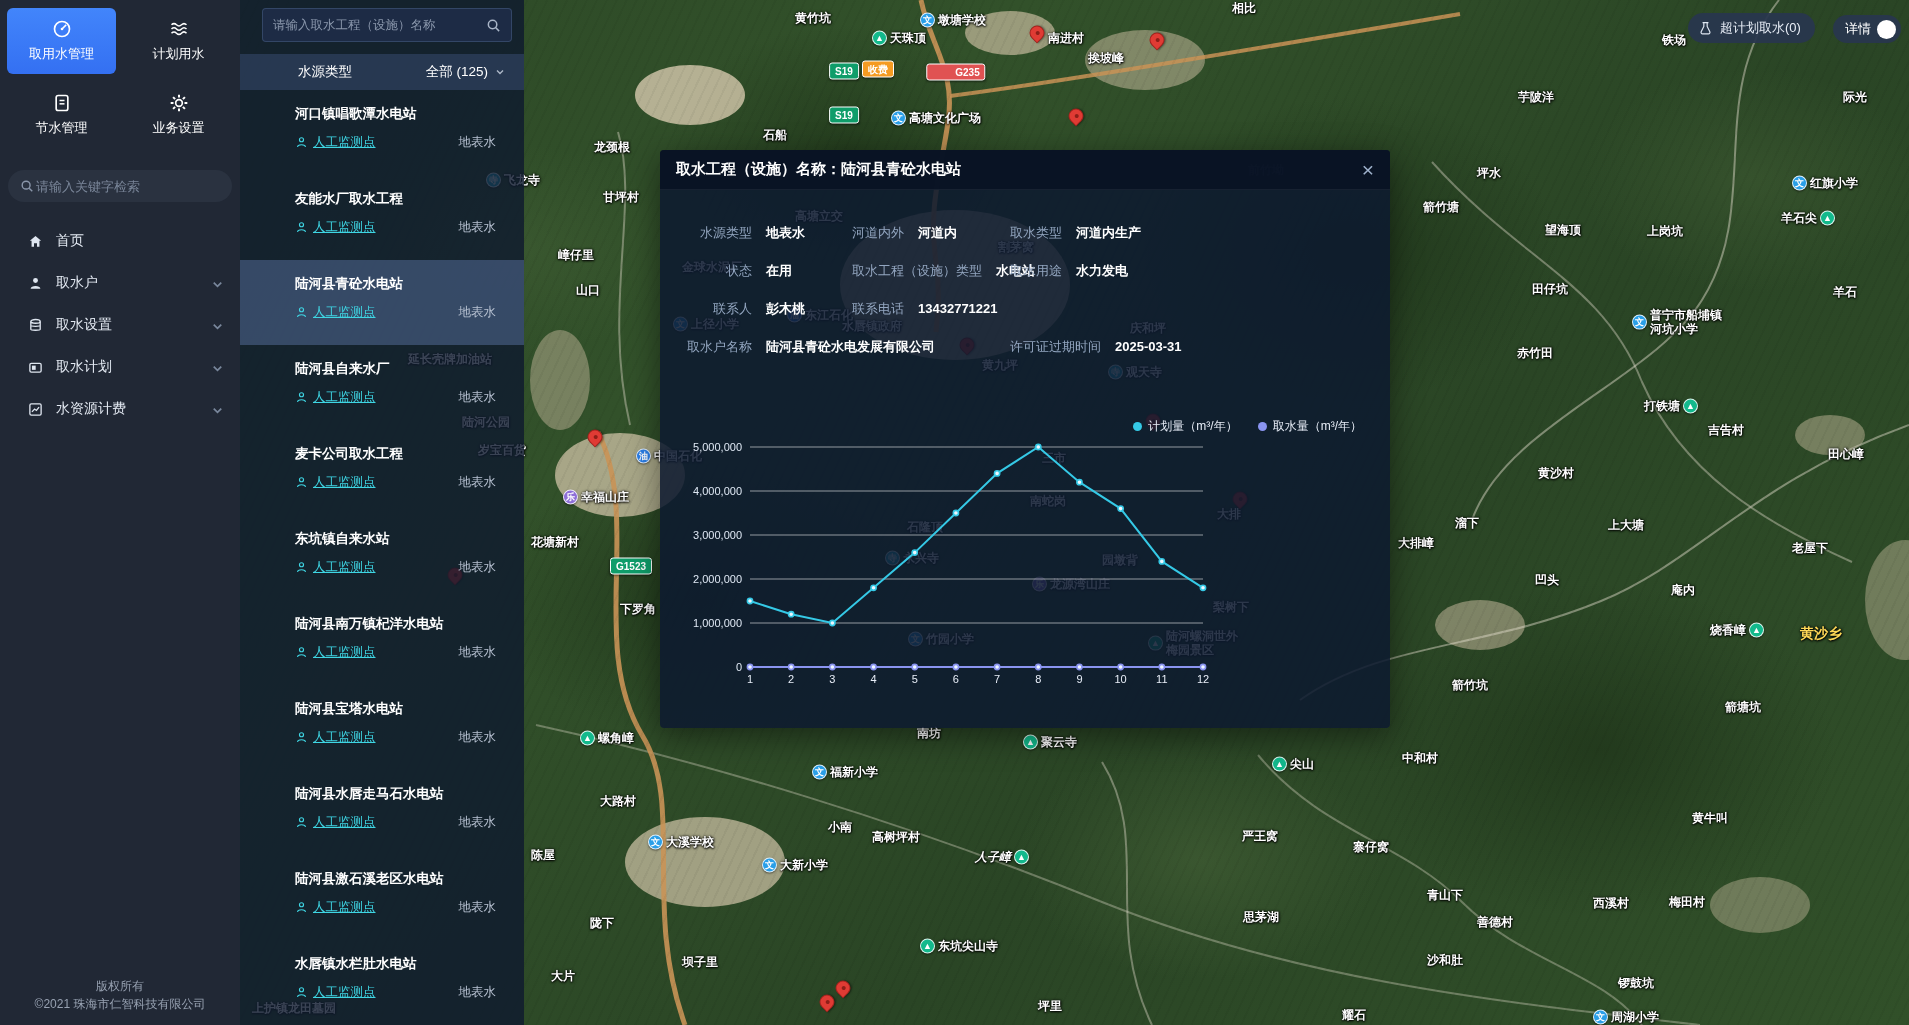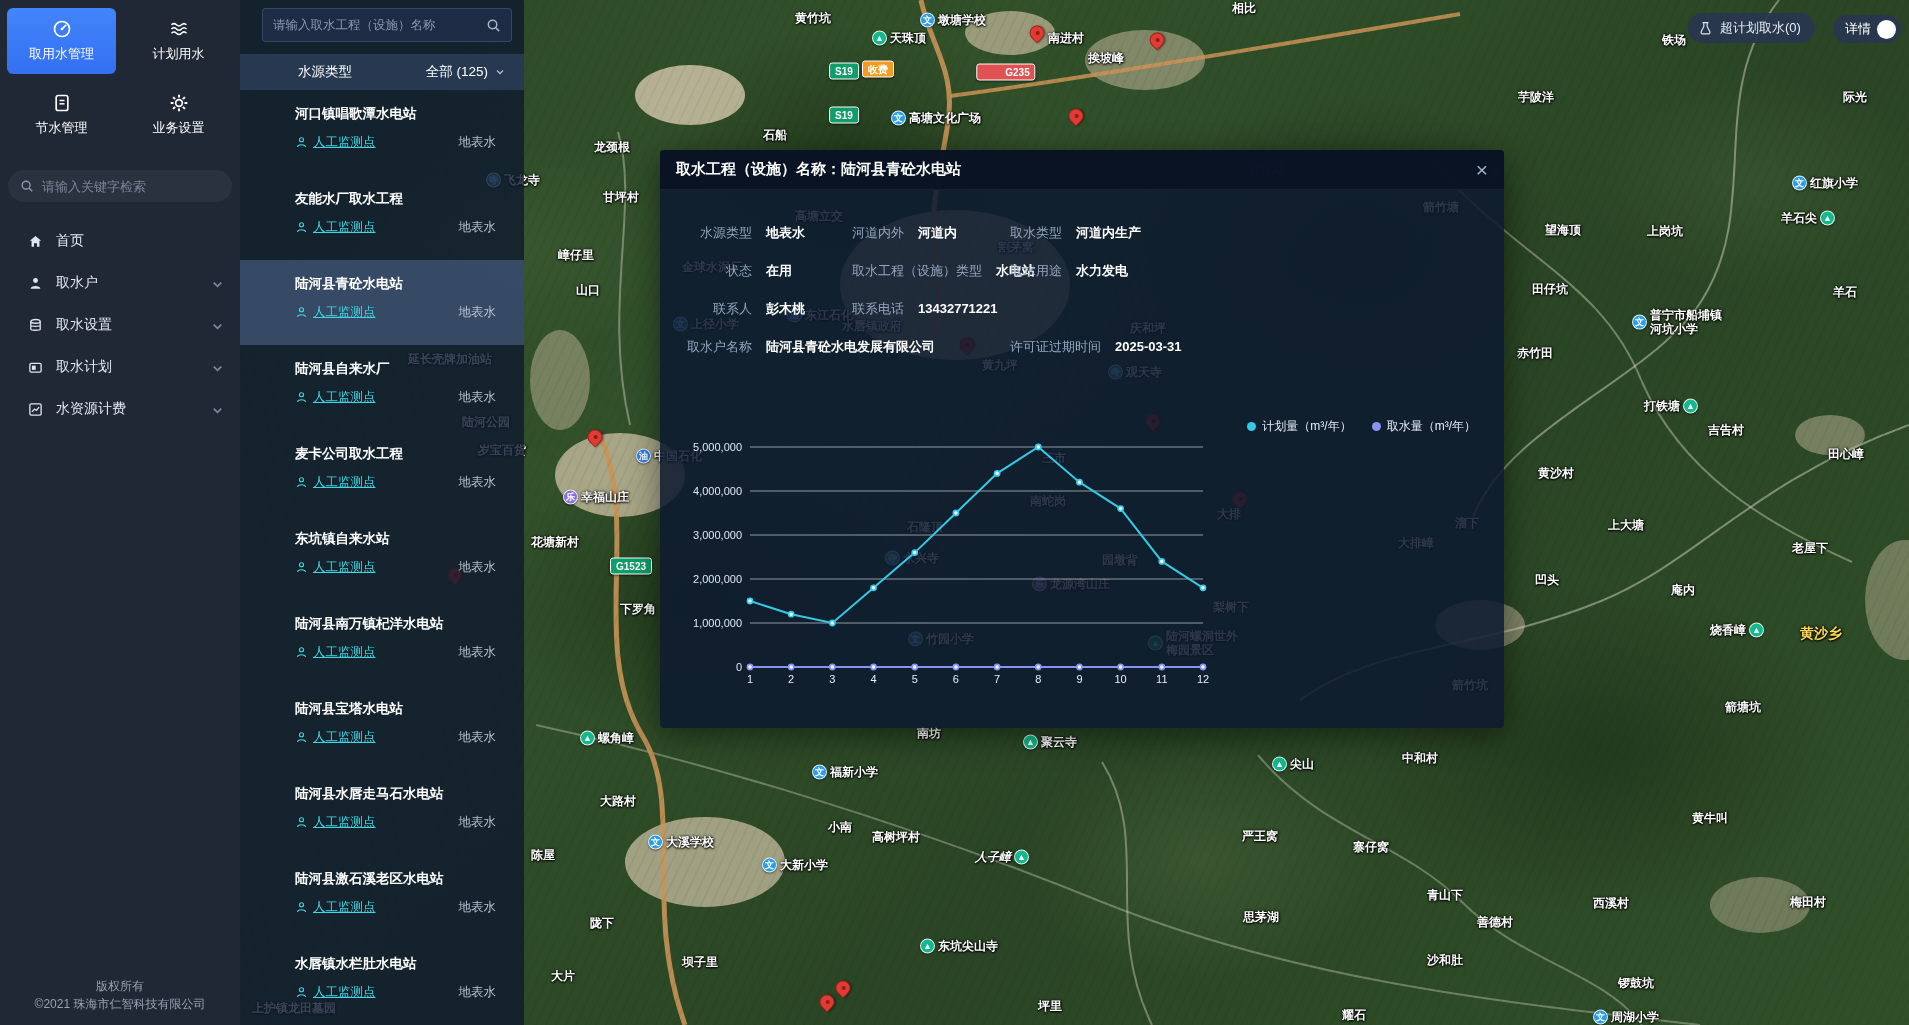--- a/index.html
+++ b/index.html
@@ -44,21 +44,21 @@
   .badge.red { background:#e05252; }
 
   
   #sidebar { position:absolute; left:0; top:0; width:240px; height:1025px; background:#212835; z-index:12; }
   #modules { display:grid; grid-template-columns:1fr 1fr; gap:8px; padding:8px 7px; }
   .module { height:66px; display:flex; flex-direction:column; align-items:center; justify-content:center;
     gap:6px; color:#fff; font-size:13px; border-radius:6px; cursor:pointer; }
   .module.active { background:linear-gradient(180deg,#4285fb,#3470f2); }
   .module svg { width:20px; height:20px; }
   #side-search { margin:14px 8px 0; height:32px; background:#2a3240; border-radius:16px;
-    display:flex; align-items:center; padding:0 12px; gap:8px; }
+    display:flex; align-items:center; padding:0 12px; gap:2px; }
   #side-search input { flex:1; background:transparent; border:none; outline:none; color:#dfe6f0; font-size:13px; }
   #side-search input::placeholder { color:#7a8699; }
   #menu { margin-top:18px; }
   .mitem { height:42px; display:flex; align-items:center; padding:0 18px 0 28px; gap:13px; color:#e4eaf3;
     font-size:14px; cursor:pointer; position:relative; }
   .mitem.active { background:#2b65f0; color:#fff; }
   .mitem svg { width:15px; height:15px; flex:0 0 15px; }
   .mitem .chev { margin-left:auto; width:12px; height:12px; flex:0 0 12px; opacity:.7; }
   #copyright { position:absolute; bottom:12px; left:0; width:100%; text-align:center; color:#97a1b1;
     font-size:12px; line-height:1.45; }
@@ -86,21 +86,21 @@
   #pill-overplan { position:absolute; left:1688px; top:13px; height:30px; z-index:25; background:rgba(40,54,78,.94);
     border-radius:15px; display:flex; align-items:center; padding:0 14px 0 10px; gap:7px; color:#e8eef7;
     font-size:13px; cursor:pointer; }
   #pill-overplan svg { width:15px; height:15px; }
   #pill-detail { position:absolute; left:1833px; top:15px; height:28px; z-index:25; background:rgba(40,54,78,.94);
     border-radius:14px; display:flex; align-items:center; padding:0 5px 0 12px; gap:6px; color:#fff;
     font-size:13px; cursor:pointer; }
   #pill-detail .knob { width:19px; height:19px; border-radius:50%; background:#fff; }
 
   
-  #modal { position:absolute; left:660px; top:150px; width:844px; height:578px; z-index:20;
+  #modal { position:absolute; left:660px; top:150px; width:730px; height:578px; z-index:20;
     background:rgba(13,25,47,.87); border-radius:4px; box-shadow:0 8px 32px rgba(0,0,0,.45); }
   #modal-header { height:40px; background:rgba(9,18,36,.92); border-radius:4px 4px 0 0; display:flex;
     align-items:center; padding:0 16px; color:#fff; font-size:15px; font-weight:bold;
     border-bottom:1px solid rgba(255,255,255,.06); }
   #modal-close { margin-left:auto; color:#9fb2cc; font-size:21px; cursor:pointer; line-height:1; font-weight:normal; }
   #fields { padding:24px 0 0 20px; }
   .f-row { display:flex; height:38px; align-items:center; }
   .cell { display:flex; align-items:baseline; }
   .cell.c0 { width:172px; }
   .cell.c1 { width:158px; }
@@ -227,31 +227,31 @@
       <div class="maplabel" style="left: 531px; top: 855px;"><span>陈屋</span></div>
       <div class="maplabel" style="left: 1242px; top: 836px;"><span>严王窝</span></div>
       <div class="maplabel" style="left: 1353px; top: 847px;"><span>寨仔窝</span></div>
       <div class="maplabel" style="left: 1692px; top: 818px;"><span>黄牛叫</span></div>
       <div class="maplabel" style="left: 590px; top: 923px;"><span>陇下</span></div>
       <div class="maplabel" style="left: 682px; top: 962px;"><span>坝子里</span></div>
       <div class="maplabel" style="left: 551px; top: 976px;"><span>大片</span></div>
       <div class="maplabel" style="left: 920px; top: 946px;"><span class="poi" style="background:#13b98c">▲</span><span>东坑尖山寺</span></div>
       <div class="maplabel" style="left: 1427px; top: 895px;"><span>青山下</span></div>
       <div class="maplabel" style="left: 1593px; top: 903px;"><span>西溪村</span></div>
-      <div class="maplabel" style="left: 1790px; top: 902px;"><span>梅田村</span></div>
+      <div class="maplabel" style="left: 1669px; top: 902px;"><span>梅田村</span></div>
       <div class="maplabel" style="left: 1477px; top: 922px;"><span>善德村</span></div>
       <div class="maplabel" style="left: 1243px; top: 917px;"><span>思茅湖</span></div>
       <div class="maplabel" style="left: 1427px; top: 960px;"><span>沙和肚</span></div>
       <div class="maplabel" style="left: 1618px; top: 983px;"><span>锣鼓坑</span></div>
       <div class="maplabel" style="left: 1342px; top: 1015px;"><span>耀石</span></div>
       <div class="maplabel" style="left: 1593px; top: 1017px;"><span class="poi" style="background:#2a9fe8">文</span><span>周湖小学</span></div>
       <div class="maplabel" style="left: 1038px; top: 1006px;"><span>坪里</span></div>
       <span class="badge green" style="left: 844px; top: 71px;">S19</span>
       <span class="badge orange" style="left: 878px; top: 69px;">收费</span>
-      <span class="badge red" style="left: 1006px; top: 72px; padding-left: 28px;">G235</span>
+      <span class="badge red" style="left: 956px; top: 72px; padding-left: 28px;">G235</span>
       <span class="badge green" style="left: 844px; top: 115px;">S19</span>
       <span class="badge green" style="left: 631px; top: 566px;">G1523</span>
       <div class="pin" style="left: 1037px; top: 36px;"></div>
       <div class="pin" style="left: 1157px; top: 43px;"></div>
       <div class="pin" style="left: 1076px; top: 119px;"></div>
       <div class="pin" style="left: 595px; top: 440px;"></div>
       <div class="pin" style="left: 827px; top: 1005px;"></div>
       <div class="pin" style="left: 843px; top: 991px;"></div>
       <div class="pin" style="left: 455px; top: 578px;"></div>
       <div class="pin" style="left: 1240px; top: 502px;"></div>

